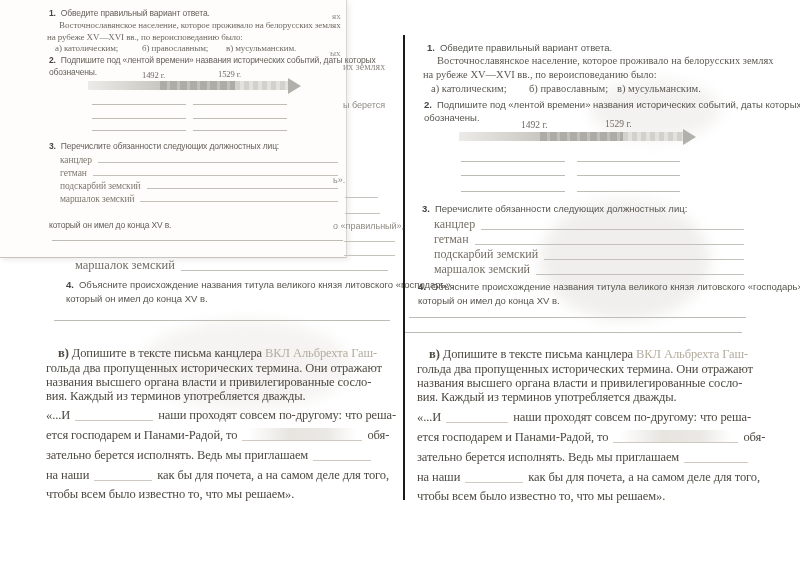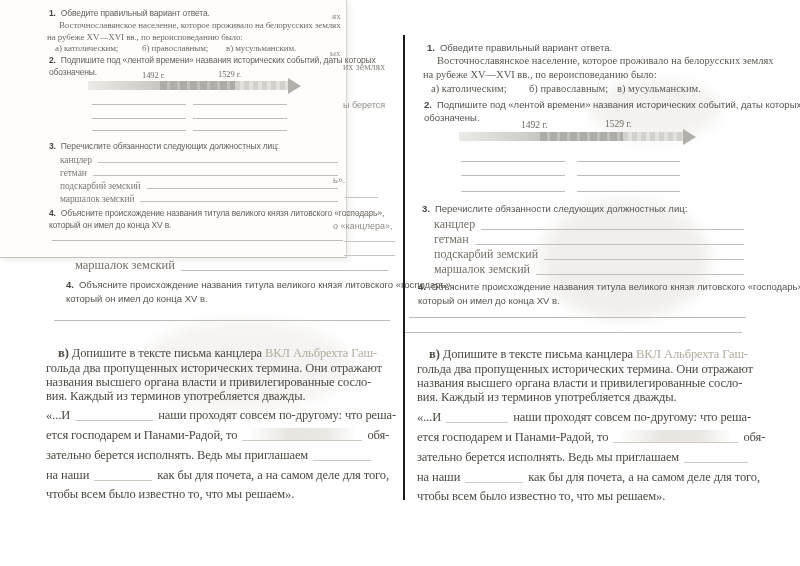--- a/index.html
+++ b/index.html
@@ -71,21 +71,21 @@
   <div class="smudge" style="left:540px;top:200px;width:170px;height:120px;background:rgba(226,224,219,0.5);"></div>
   <div class="smudge" style="left:590px;top:80px;width:130px;height:60px;background:rgba(229,227,222,0.45);"></div>
   <div class="smudge" style="left:140px;top:320px;width:210px;height:90px;background:rgba(229,227,222,0.4);"></div>
   <div class="smudge" style="left:120px;top:90px;width:150px;height:60px;background:rgba(231,229,224,0.4);"></div>
 
   <div class="frag serif" style="left:332px;top:11px;">ях</div>
   <div class="frag serif" style="left:330px;top:48px;">ых</div>
   <div class="frag serif" style="left:343px;top:61px;font-size:10px;">их землях</div>
   <div class="frag" style="left:343px;top:100px;">ы берется</div>
   <div class="frag" style="left:333px;top:175px;">ь».</div>
-  <div class="frag" style="left:333px;top:221px;">о «канцлера»,</div>
+  <div class="frag" style="left:333px;top:221px;">о «правильный»,</div>
   <div class="frag-rule" style="left:345px;top:197px;width:33px;"></div>
   <div class="frag-rule" style="left:345px;top:213px;width:35px;"></div>
   <div class="frag-rule" style="left:344px;top:241px;width:51px;"></div>
   <div class="frag-rule" style="left:344px;top:255px;width:51px;"></div>
 
   <div class="frow" style="left:75px;top:258px;width:313px;height:15px;z-index:1;">
     <span class="flabel serif u-flabel">маршалок земский</span>
     <span class="fline"></span>
   </div>
   <div class="abs ql u-ql" style="left:66px;top:279px;z-index:1;">
@@ -160,23 +160,20 @@
     </div>
     <div class="frow" style="left:60px;top:179px;width:278px;height:12px;">
       <span class="flabel serif">подскарбий земский</span>
         <span class="fline"></span>
     </div>
     <div class="frow" style="left:60px;top:192px;width:278px;height:12px;">
       <span class="flabel serif">маршалок земский</span>
         <span class="fline"></span>
     </div>
 
-    <div class="abs ql" style="left:49px;top:208px;">
-      <span class="qn">4.</span><span>Объясните происхождение названия титула великого князя литовского «господарь»,</span>
-    </div>
     <div class="abs ql" style="left:49px;top:220px;">который он имел до конца XV в.</div>
     <div class="rule" style="left:52px;top:240px;width:291px;"></div>
   </div>
 
   <div class="edge-line" style="left:403px;top:35px;height:465px;"></div>
 
   <div class="abs ql r-ql" style="left:427px;top:42px;z-index:1;">
     <span class="qn">1.</span><span>Обведите правильный вариант ответа.</span>
   </div>
   <div class="abs serif r-serif" style="left:437px;top:55px;z-index:1;">Восточнославянское население, которое проживало на белорусских землях</div>

